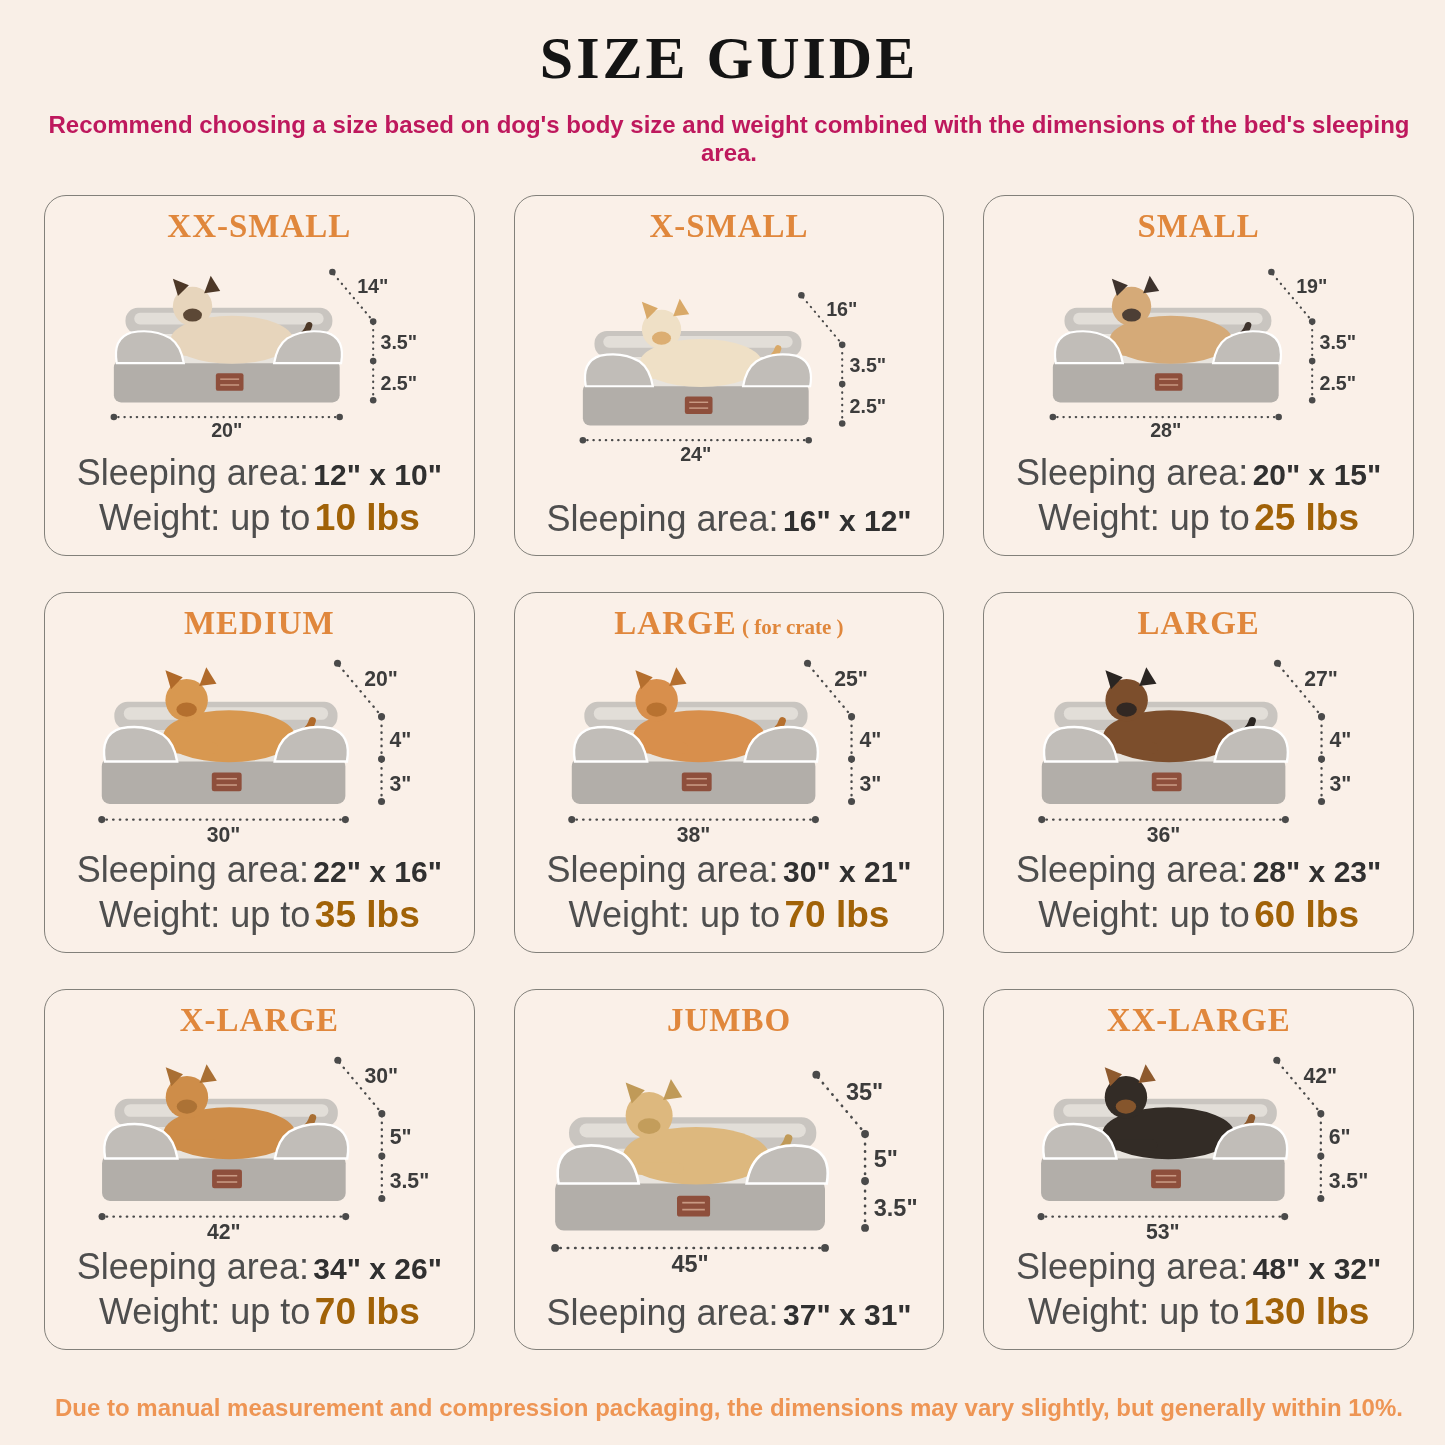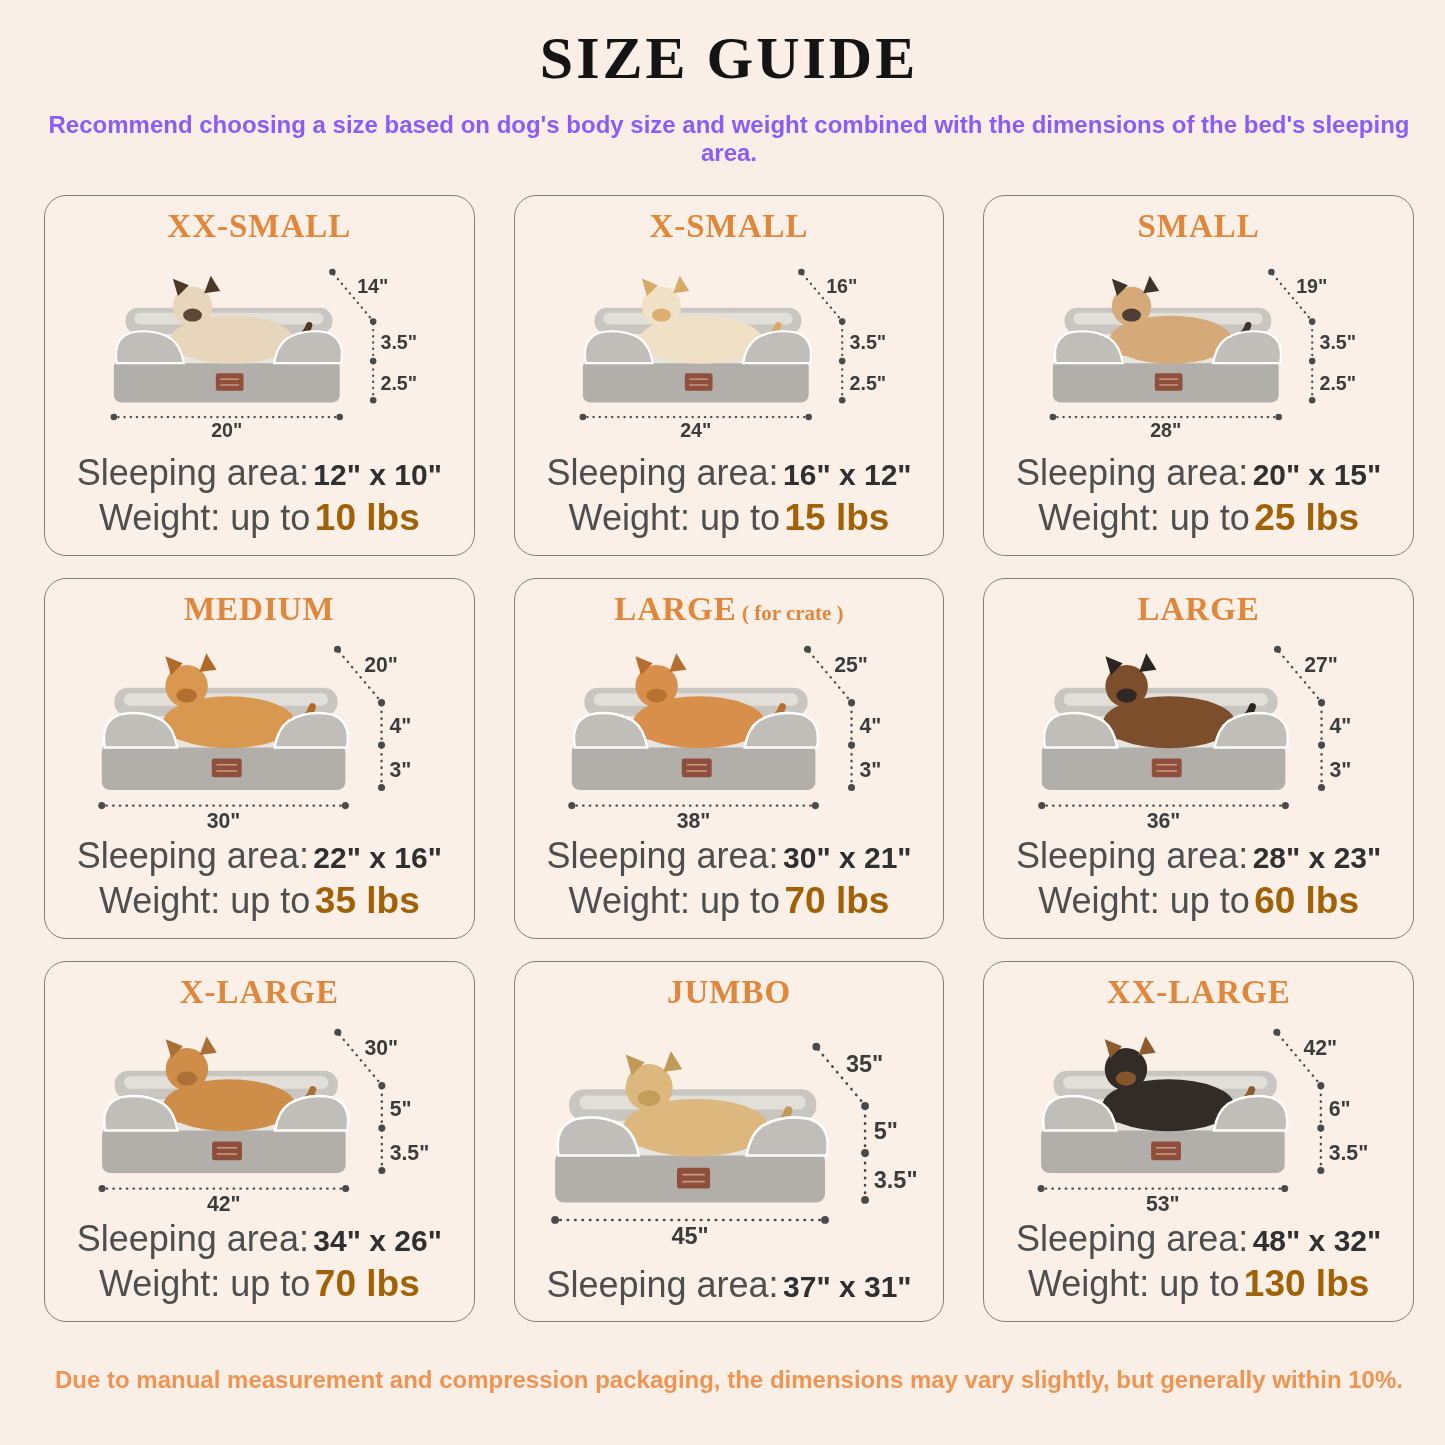--- a/index.html
+++ b/index.html
@@ -13,31 +13,31 @@
   .main-title{
     font-family:"Liberation Serif",serif;
     font-weight:700;
     font-size:60px;
     letter-spacing:3px;
     color:#141414;
     text-align:center;
     margin:14px 0 18px 0;
   }
   .subtitle{
-    color:#8b5cf6;
+    color:#be185d;
     font-weight:700;
     font-size:24px;
     text-align:center;
     margin:0 0 28px 0;
   }
   .grid{
     display:grid;
     grid-template-columns:repeat(3,1fr);
     grid-auto-rows:361px;
-    gap:22px 39px;
+    gap:36px 39px;
   }
   .card{
     border:1.5px solid #82807a;
     border-radius:22px;
     padding:12px 10px 14px 10px;
     display:flex;
     flex-direction:column;
     align-items:center;
     box-sizing:border-box;
     background:#faf0e8;
@@ -191,21 +191,20 @@
             <text class="dim-text" x="396" y="189">2.5"</text>
             <circle class="dim-dot" cx="30" cy="226" r="4.5"></circle>
             <line class="dot-line" x1="36" y1="226" x2="334" y2="226"></line>
             <circle class="dim-dot" cx="340" cy="226" r="4.5"></circle>
             <text class="dim-text dim-center" x="185" y="254">24"</text>
           </g>
         </svg>
       </div>
       <div class="stats">
         <div class="stat-line"><span class="stat-label">Sleeping area:</span> <span class="stat-value">16" x 12"</span></div>
-        <div class="stat-line"><span class="stat-label">Weight: up to</span> <span class="weight-value">15 lbs</span></div>
       </div>
     </div>
 
     <div class="card">
       <div class="card-title"><span>SMALL</span><span class="title-suffix"></span></div>
       <div class="bed-wrap bed-sm">
         <svg class="bed-svg" viewBox="0 0 460 258">
           <rect class="bed-base" x="30" y="148" width="310" height="58" rx="10"></rect>
           <polygon class="bed-seat" points="58,102 318,102 336,152 40,152"></polygon>
           <rect class="bed-back" x="46" y="76" width="284" height="36" rx="17"></rect>

